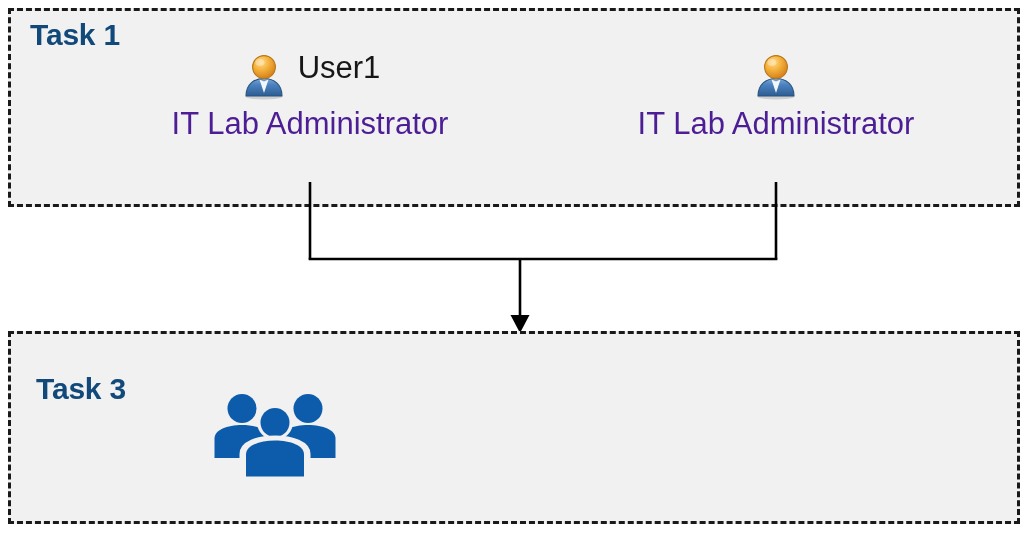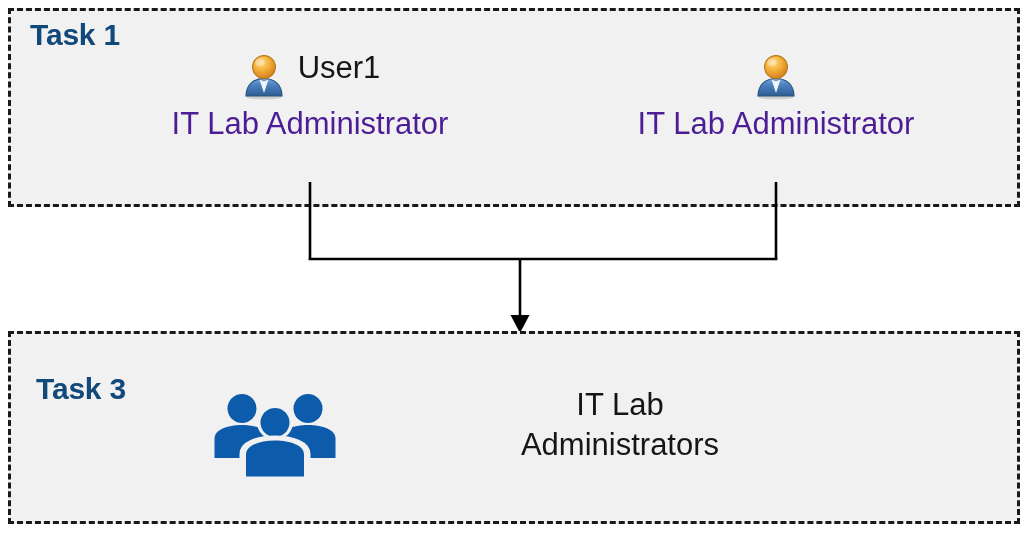--- a/index.html
+++ b/index.html
@@ -202,18 +202,14 @@
       <circle cx="95" cy="20.5" r="14.5" fill="#0D5CAC"></circle>
       <path d="M67.5 70 L67.5 50.5 C67.5 42 80 37 95 37 C110 37 122.5 42 122.5 50.5 L122.5 70 Z" fill="#0D5CAC"></path>
 
       <circle cx="62" cy="34" r="18" fill="#F1F1F1"></circle>
       <circle cx="62" cy="34.5" r="14.5" fill="#0D5CAC"></circle>
       <path d="M30 90 L30 66 C30 56.5 44.5 51 62 51 C79.5 51 94 56.5 94 66 L94 90 Z" fill="#F1F1F1" stroke="#F1F1F1" stroke-width="7"></path>
       <path d="M33 88.5 L33 66.5 C33 57.5 46.5 52.5 62 52.5 C77.5 52.5 91 57.5 91 66.5 L91 88.5 Z" fill="#0D5CAC"></path>
     </svg>
   </div>
 
-  <div id="group-text">
-    <div>IT Lab</div>
-    <div>Administrators</div>
-  </div>
 
 </div>
 
 </body></html>

